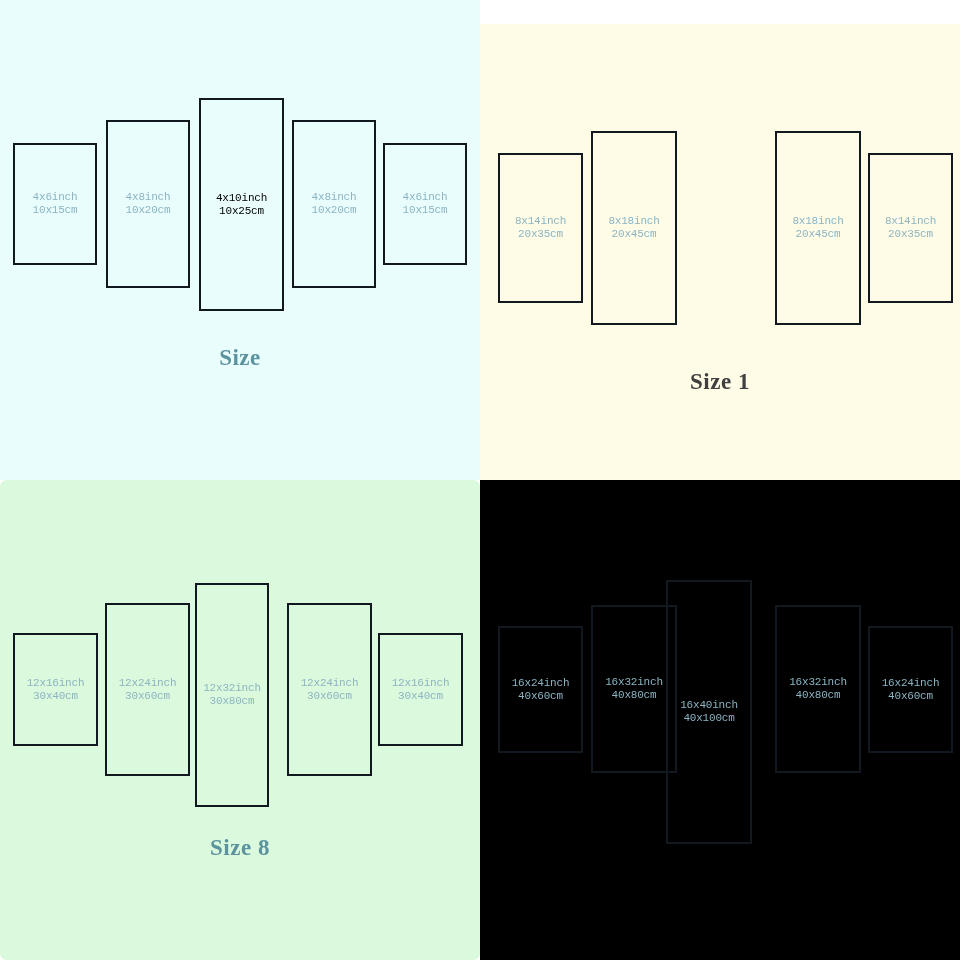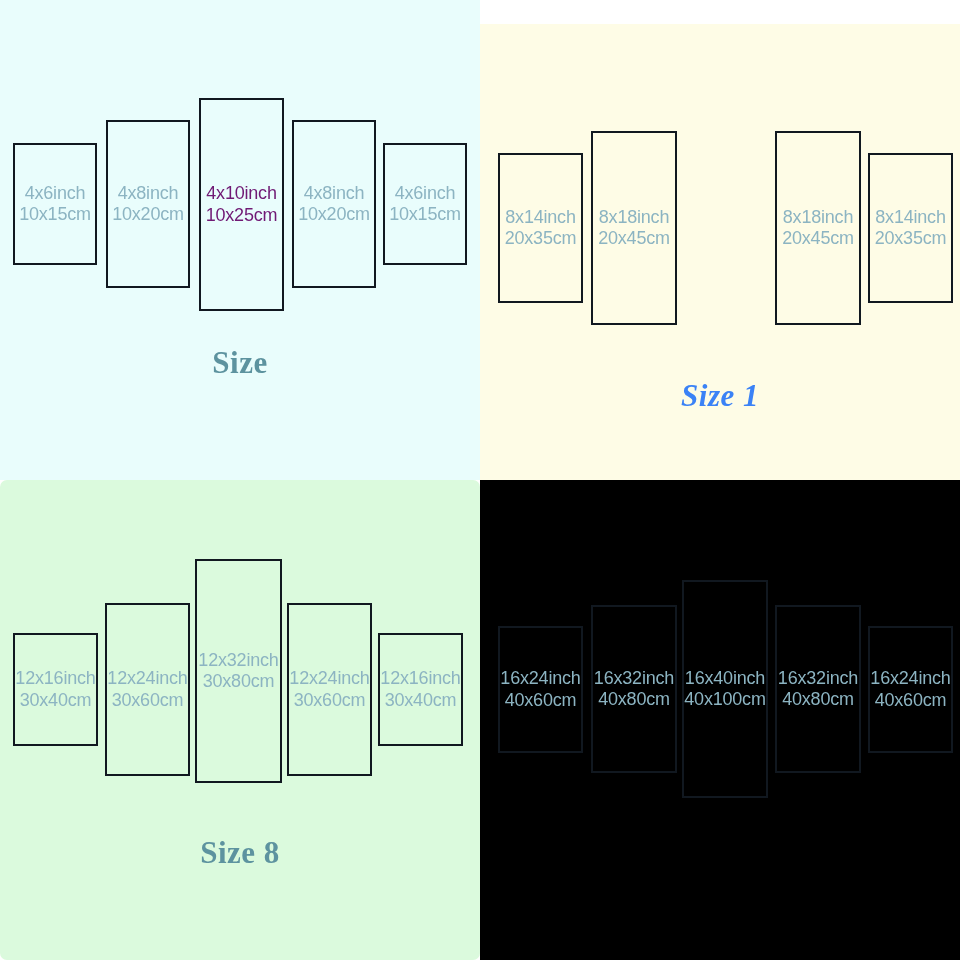--- a/index.html
+++ b/index.html
@@ -43,55 +43,55 @@
     background: transparent;
     display: flex;
     align-items: center;
     justify-content: center;
   }
   .panel-label {
     text-align: center;
     line-height: 1.18;
     letter-spacing: -0.2px;
     white-space: nowrap;
-    font-family: Liberation Sans, sans-serif;
-    font-size: 18px;
+    font-family: Liberation Mono, monospace;
+    font-size: 11px;
     color: #8cb4c2;
     user-select: none;
   }
   .panel-label .line2 {
     display: block;
   }
   .quad-title {
     position: absolute;
     left: 0;
     width: 480px;
     text-align: center;
     font-family: "Liberation Serif", "DejaVu Serif", serif;
     font-weight: bold;
-    font-size: 31px;
+    font-size: 23px;
     letter-spacing: 0.5px;
     color: #5d939f;
     user-select: none;
   }
 </style>
 </head>
 <body>
 
 <div id="chart">
     <div class="quadrant q-tl" style="background: rgb(233, 253, 252);">
       <div class="panel-stage">
         <div class="panel" style="left: 13px; top: 143px; width: 84px; height: 122px; border-color: rgb(17, 24, 32);">
           <div class="panel-label" style="color: rgb(140, 180, 194);"><span>4x6inch</span><span class="line2">10x15cm</span></div>
         </div>
         <div class="panel" style="left: 106px; top: 120px; width: 84px; height: 168px; border-color: rgb(17, 24, 32);">
           <div class="panel-label" style="color: rgb(140, 180, 194);"><span>4x8inch</span><span class="line2">10x20cm</span></div>
         </div>
         <div class="panel" style="left: 199px; top: 98px; width: 85px; height: 213px; border-color: rgb(17, 24, 32);">
-          <div class="panel-label" style="color: #701a75;"><span>4x10inch</span><span class="line2">10x25cm</span></div>
+          <div class="panel-label" style="color: #000000;"><span>4x10inch</span><span class="line2">10x25cm</span></div>
         </div>
         <div class="panel" style="left: 292px; top: 120px; width: 84px; height: 168px; border-color: rgb(17, 24, 32);">
           <div class="panel-label" style="color: rgb(140, 180, 194);"><span>4x8inch</span><span class="line2">10x20cm</span></div>
         </div>
         <div class="panel" style="left: 383px; top: 143px; width: 84px; height: 122px; border-color: rgb(17, 24, 32);">
           <div class="panel-label" style="color: rgb(140, 180, 194);"><span>4x6inch</span><span class="line2">10x15cm</span></div>
         </div>
       </div>
       <div class="quad-title" style="top: 345px; color: rgb(93, 147, 159);">Size</div>
     </div>
@@ -103,51 +103,51 @@
         <div class="panel" style="left: 111px; top: 107px; width: 86px; height: 194px; border-color: rgb(17, 24, 32);">
           <div class="panel-label" style="color: rgb(140, 180, 194);"><span>8x18inch</span><span class="line2">20x45cm</span></div>
         </div>
         <div class="panel" style="left: 295px; top: 107px; width: 86px; height: 194px; border-color: rgb(17, 24, 32);">
           <div class="panel-label" style="color: rgb(140, 180, 194);"><span>8x18inch</span><span class="line2">20x45cm</span></div>
         </div>
         <div class="panel" style="left: 388px; top: 129px; width: 85px; height: 150px; border-color: rgb(17, 24, 32);">
           <div class="panel-label" style="color: rgb(140, 180, 194);"><span>8x14inch</span><span class="line2">20x35cm</span></div>
         </div>
       </div>
-      <div class="quad-title" style="top: 354px; color: #3b82f6; font-style: italic;">Size 1</div>
+      <div class="quad-title" style="top: 345px; color: #404040;">Size 1</div>
     </div>
     <div class="quadrant q-bl" style="background: rgb(219, 250, 221);">
       <div class="panel-stage">
         <div class="panel" style="left: 13px; top: 153px; width: 85px; height: 113px; border-color: rgb(17, 24, 32);">
           <div class="panel-label" style="color: rgb(140, 180, 194);"><span>12x16inch</span><span class="line2">30x40cm</span></div>
         </div>
         <div class="panel" style="left: 105px; top: 123px; width: 85px; height: 173px; border-color: rgb(17, 24, 32);">
           <div class="panel-label" style="color: rgb(140, 180, 194);"><span>12x24inch</span><span class="line2">30x60cm</span></div>
         </div>
-        <div class="panel" style="left: 195px; top: 79px; width: 87px; height: 224px; border-color: rgb(17, 24, 32);">
+        <div class="panel" style="left: 195px; top: 103px; width: 74px; height: 224px; border-color: rgb(17, 24, 32);">
           <div class="panel-label" style="color: rgb(140, 180, 194);"><span>12x32inch</span><span class="line2">30x80cm</span></div>
         </div>
         <div class="panel" style="left: 287px; top: 123px; width: 85px; height: 173px; border-color: rgb(17, 24, 32);">
           <div class="panel-label" style="color: rgb(140, 180, 194);"><span>12x24inch</span><span class="line2">30x60cm</span></div>
         </div>
         <div class="panel" style="left: 378px; top: 153px; width: 85px; height: 113px; border-color: rgb(17, 24, 32);">
           <div class="panel-label" style="color: rgb(140, 180, 194);"><span>12x16inch</span><span class="line2">30x40cm</span></div>
         </div>
       </div>
       <div class="quad-title" style="top: 355px; color: rgb(93, 147, 159);">Size 8</div>
     </div>
     <div class="quadrant q-br" style="background: #000000; padding-left: 44px;">
       <div class="panel-stage">
         <div class="panel" style="left: 18px; top: 146px; width: 85px; height: 127px; border-color: rgb(17, 24, 32);">
           <div class="panel-label" style="color: rgb(140, 180, 194);"><span>16x24inch</span><span class="line2">40x60cm</span></div>
         </div>
         <div class="panel" style="left: 111px; top: 125px; width: 86px; height: 168px; border-color: rgb(17, 24, 32);">
           <div class="panel-label" style="color: rgb(140, 180, 194);"><span>16x32inch</span><span class="line2">40x80cm</span></div>
         </div>
-        <div class="panel" style="left: 202px; top: 100px; width: 86px; height: 218px; border-color: rgb(17, 24, 32);">
+        <div class="panel" style="left: 186px; top: 100px; width: 86px; height: 264px; border-color: rgb(17, 24, 32);">
           <div class="panel-label" style="color: rgb(140, 180, 194);"><span>16x40inch</span><span class="line2">40x100cm</span></div>
         </div>
         <div class="panel" style="left: 295px; top: 125px; width: 86px; height: 168px; border-color: rgb(17, 24, 32);">
           <div class="panel-label" style="color: rgb(140, 180, 194);"><span>16x32inch</span><span class="line2">40x80cm</span></div>
         </div>
         <div class="panel" style="left: 388px; top: 146px; width: 85px; height: 127px; border-color: rgb(17, 24, 32);">
           <div class="panel-label" style="color: rgb(140, 180, 194);"><span>16x24inch</span><span class="line2">40x60cm</span></div>
         </div>
       </div>
     </div>

